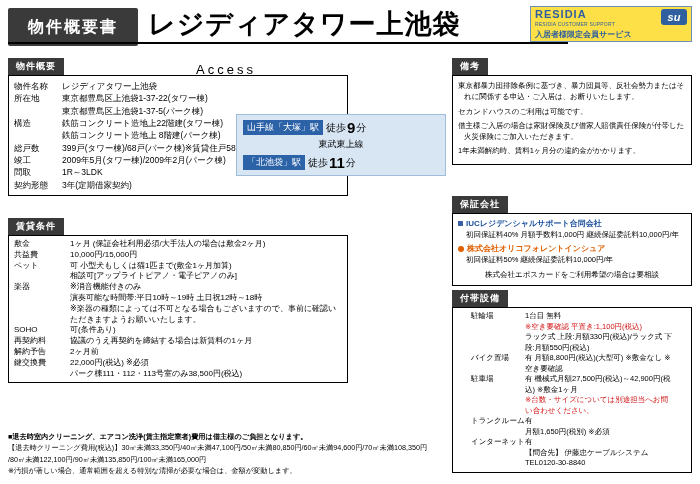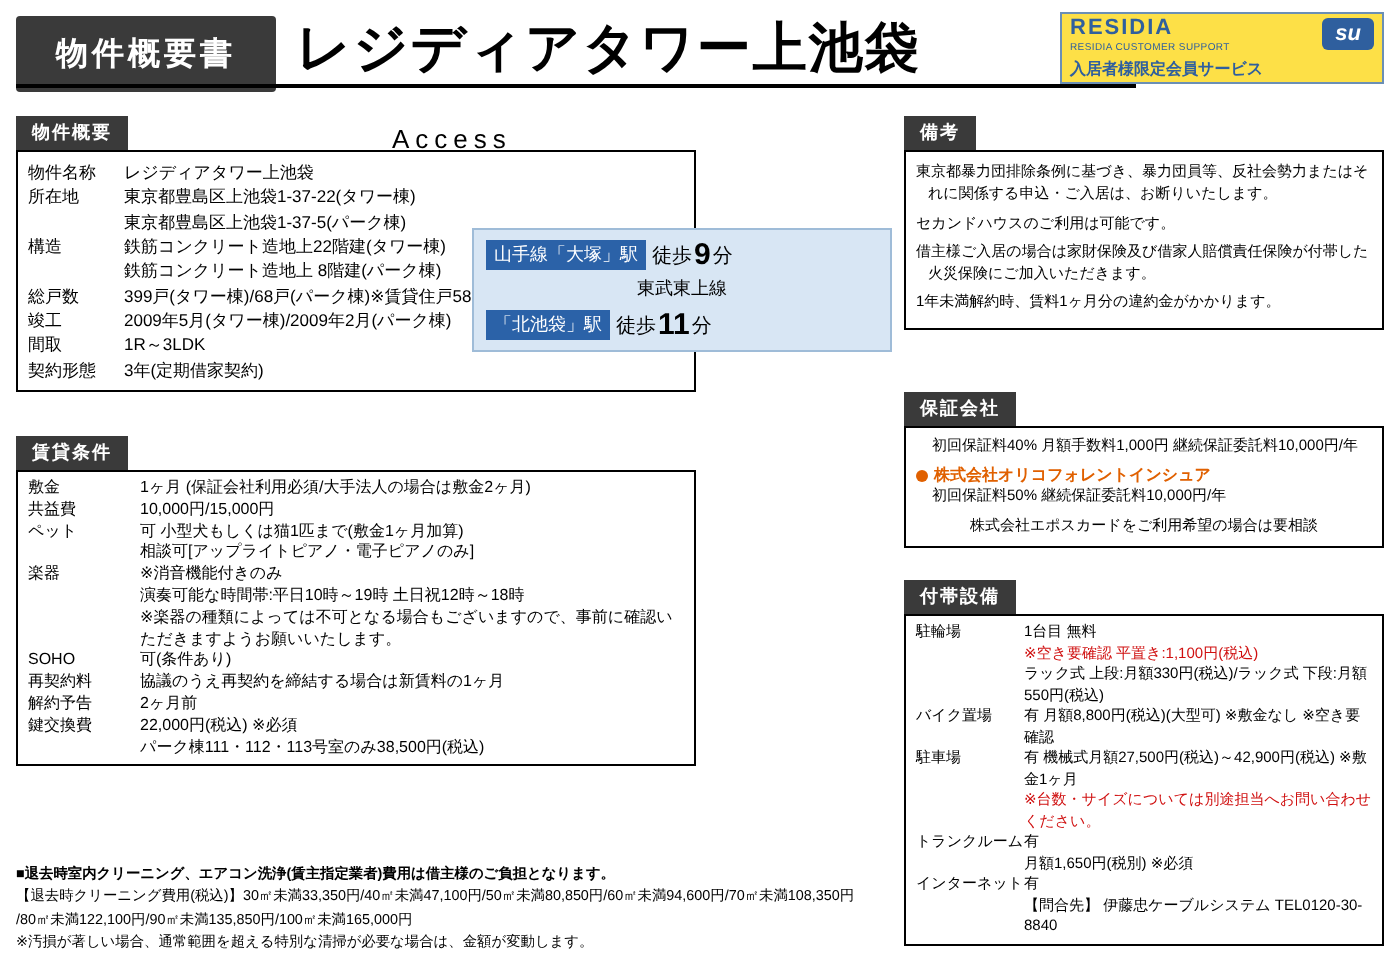--- a/index.html
+++ b/index.html
@@ -80,21 +80,21 @@
   .hosho-body{border:1px solid #000;padding:4px 5px;line-height:1.45;font-size:7.5px;}
   .hosho-logo1{color:#1a4f9c;font-weight:bold;font-size:8px;}
   .hosho-logo2{color:#e06000;font-weight:bold;font-size:8px;}
   .hosho-ind{padding-left:8px;}
   .dotline{display:flex;align-items:center;}
   .bullet-sq{width:5px;height:5px;background:#3b5fa5;display:inline-block;margin-right:3px;}
   .bullet-cir{width:6px;height:6px;border-radius:50%;background:#e06000;display:inline-block;margin-right:3px;}
 
   
   .sec-futai{position:absolute;left:452px;top:290px;width:240px;}
-  .futai-body{border:1px solid #000;padding:3px 5px;line-height:1.4;font-size:7.5px;}
+  .futai-body{border:1px solid #000;padding:3px 18px;line-height:1.4;font-size:7.5px;}
   .frow{display:flex;align-items:flex-start;}
   .frow .fk{width:54px;flex:0 0 54px;}
   .frow .fv{flex:1;}
   .red{color:#d01010;}
   .fnote{padding-left:54px;}
 
   
   .footer{position:absolute;left:8px;top:432px;width:684px;font-size:7.2px;line-height:1.45;}
   .footer p{margin:0 0 1px 0;}
   .footer .strong{font-weight:bold;}
@@ -210,20 +210,24 @@
       <div class="crow">
           <span class="ck"></span>
           <span class="cv">パーク棟111・112・113号室のみ38,500円(税込)</span>
         </div>
     </div>
   </div>
 
   <div class="sec-hosho">
     <div class="tab">保証会社</div>
     <div class="hosho-body">
+      <div class="dotline">
+        <span class="bullet-sq"></span>
+        <span class="hosho-logo1">IUCレジデンシャルサポート合同会社</span>
+      </div>
       <div class="hosho-ind">初回保証料40% 月額手数料1,000円 継続保証委託料10,000円/年</div>
       <div class="dotline" style="margin-top:3px;">
         <span class="bullet-cir"></span>
         <span class="hosho-logo2">株式会社オリコフォレントインシュア</span>
       </div>
       <div class="hosho-ind">初回保証料50% 継続保証委託料10,000円/年</div>
       <div style="text-align:center;margin-top:4px;">株式会社エポスカードをご利用希望の場合は要相談</div>
     </div>
   </div>
 

